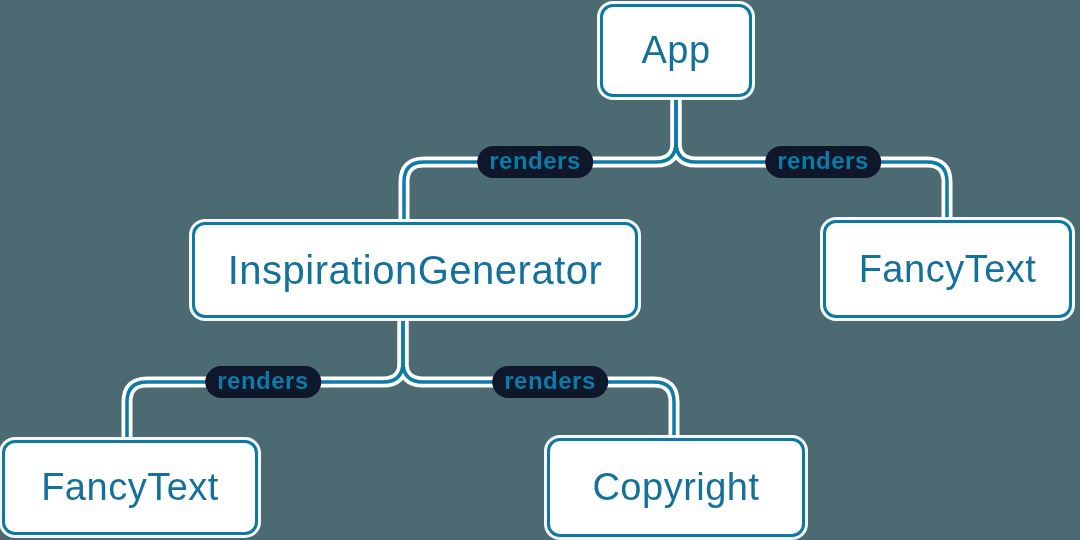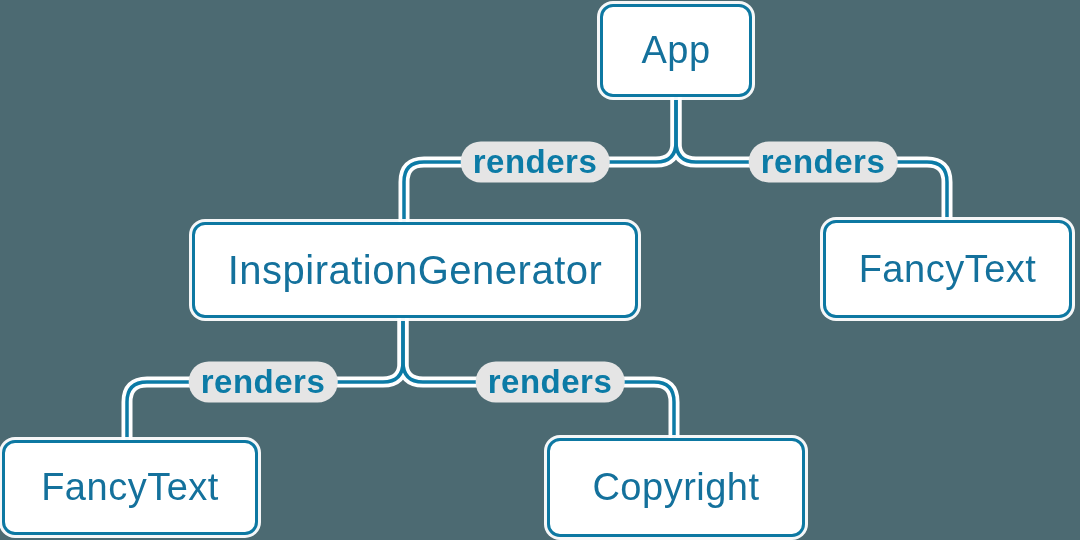--- a/index.html
+++ b/index.html
@@ -40,23 +40,23 @@
     font-size: 38px;
     letter-spacing: 0.5px;
     white-space: nowrap;
   }
   .node-ig .node-label {
     font-size: 40px;
   }
   .edge-label {
     position: absolute;
     transform: translate(-50%, -50%);
-    background: #e5e5e5;
+    background: #0f172a;
     color: #0c7ba6;
-    font-size: 33px;
+    font-size: 24px;
     font-weight: bold;
     letter-spacing: 0.5px;
     padding: 3px 12px 5px 12px;
     border-radius: 20px;
     white-space: nowrap;
     line-height: 1;
   }
 </style>
 </head>
 <body>

